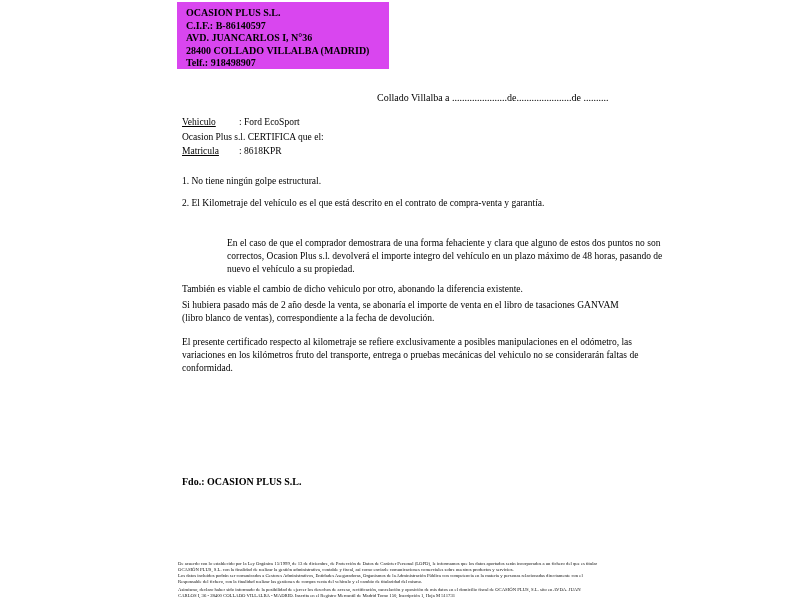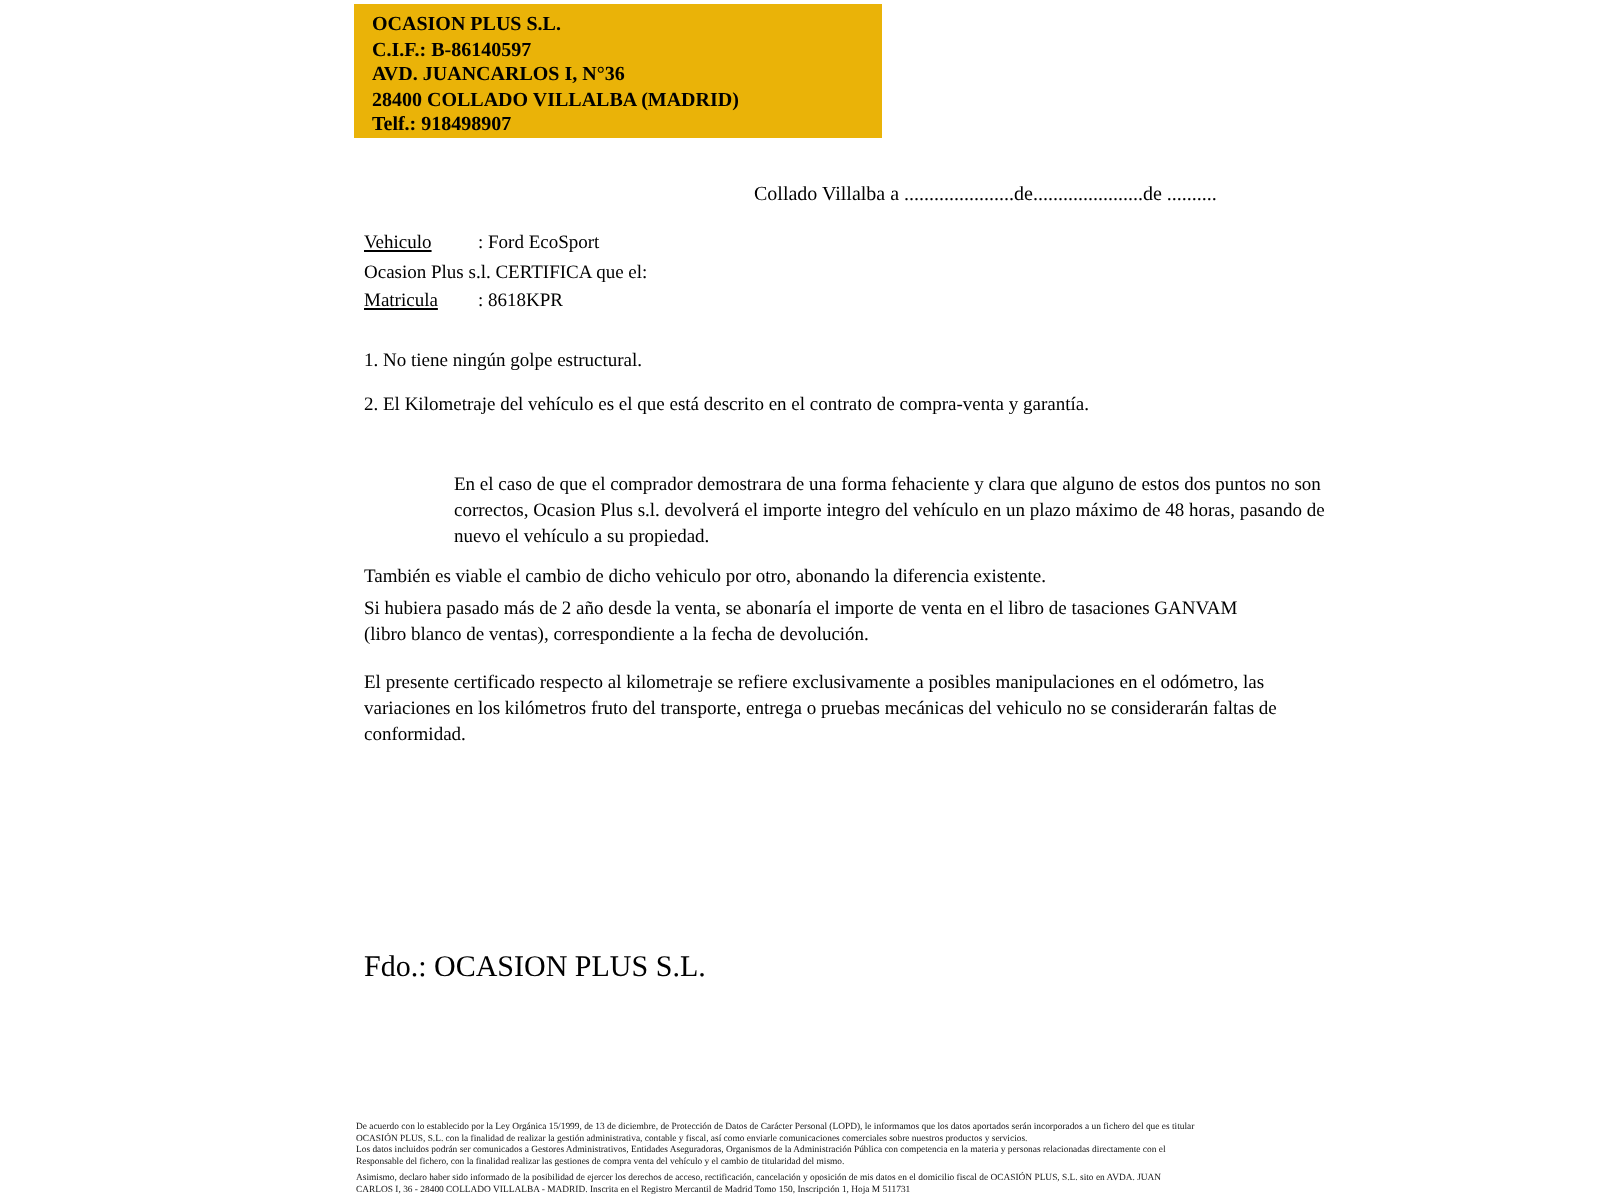--- a/index.html
+++ b/index.html
@@ -14,23 +14,23 @@
     background: #ffffff;
     font-family: "Liberation Serif", "DejaVu Serif", serif;
     color: #000000;
     overflow: hidden;
   }
   
   .header-box {
     position: absolute;
     left: 177px;
     top: 2px;
-    width: 264px;
+    width: 212px;
     height: 67px;
-    background: #eab308;
+    background: #d946ef;
     box-sizing: border-box;
     padding: 5px 4px 0 9px;
     font-weight: bold;
     font-size: 10px;
     line-height: 12.6px;
     white-space: nowrap;
   }
   
   .date-line {
     position: absolute;
@@ -75,22 +75,23 @@
   }
   .para-1 { top: 237px; margin-left: 45px; }
   .para-2 { top: 283px; white-space: nowrap; }
   .para-3 { top: 299px; }
   .para-4 { top: 336px; }
   
   .signature {
     position: absolute;
     left: 182px;
     top: 476px;
-    font-size: 15px;
+    font-size: 10px;
     white-space: nowrap;
+    font-weight: bold;
   }
   
   .legal-wrap {
     position: absolute;
     left: 178px;
     top: 561px;
     width: 440px;
     height: 40px;
   }
   .legal {

